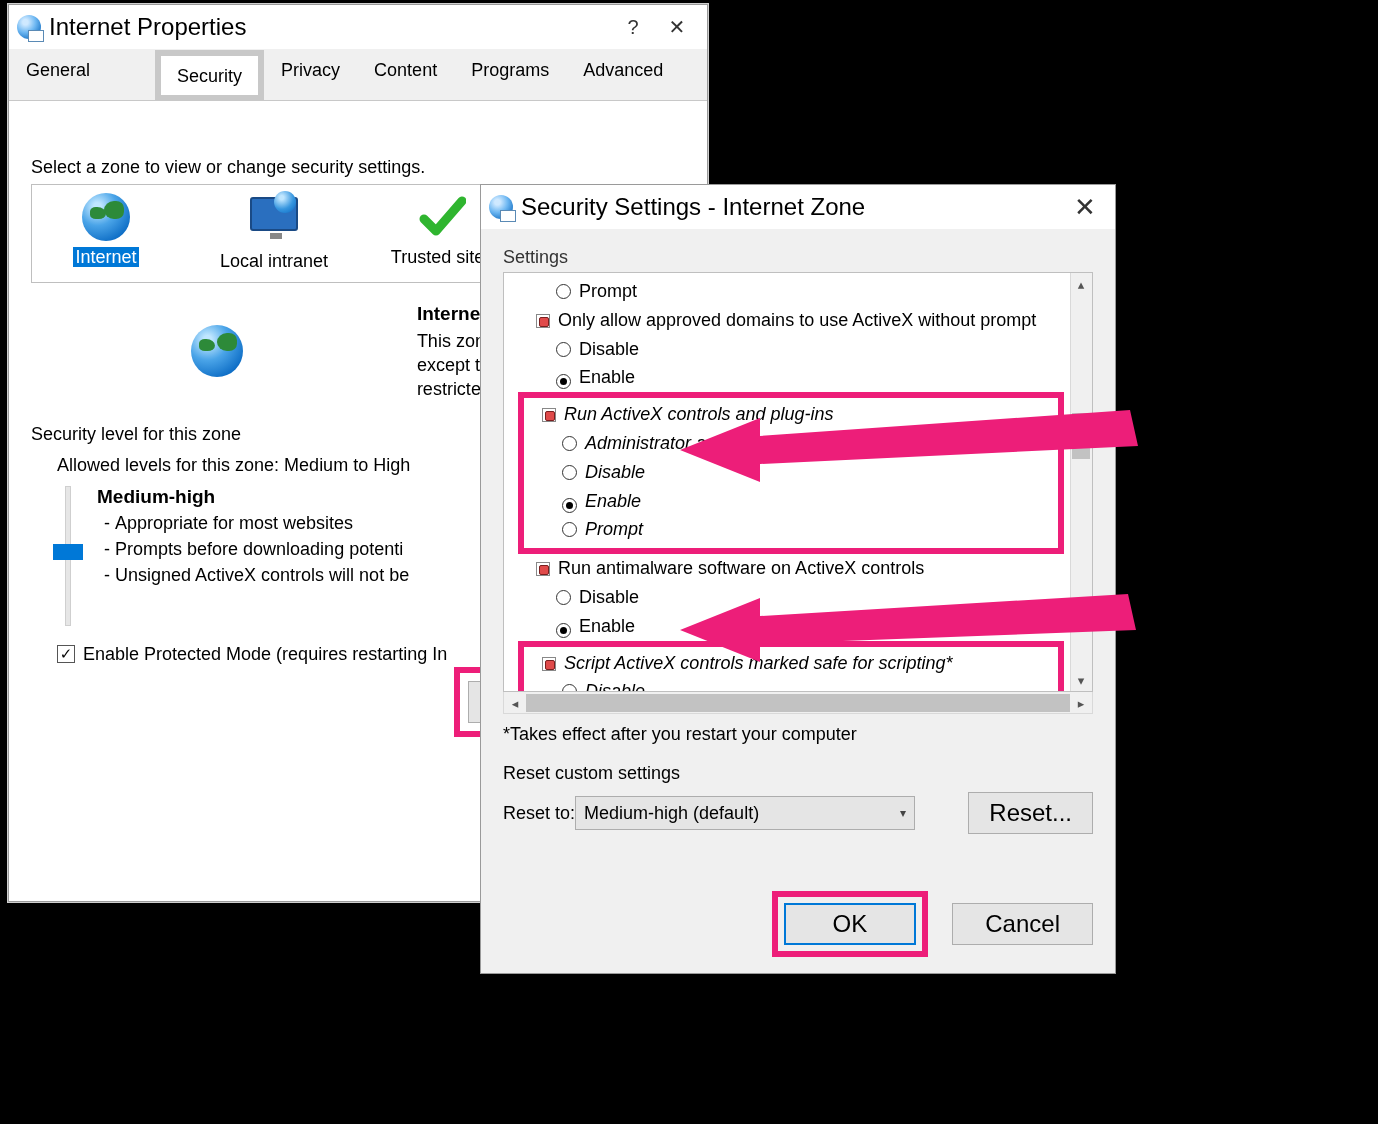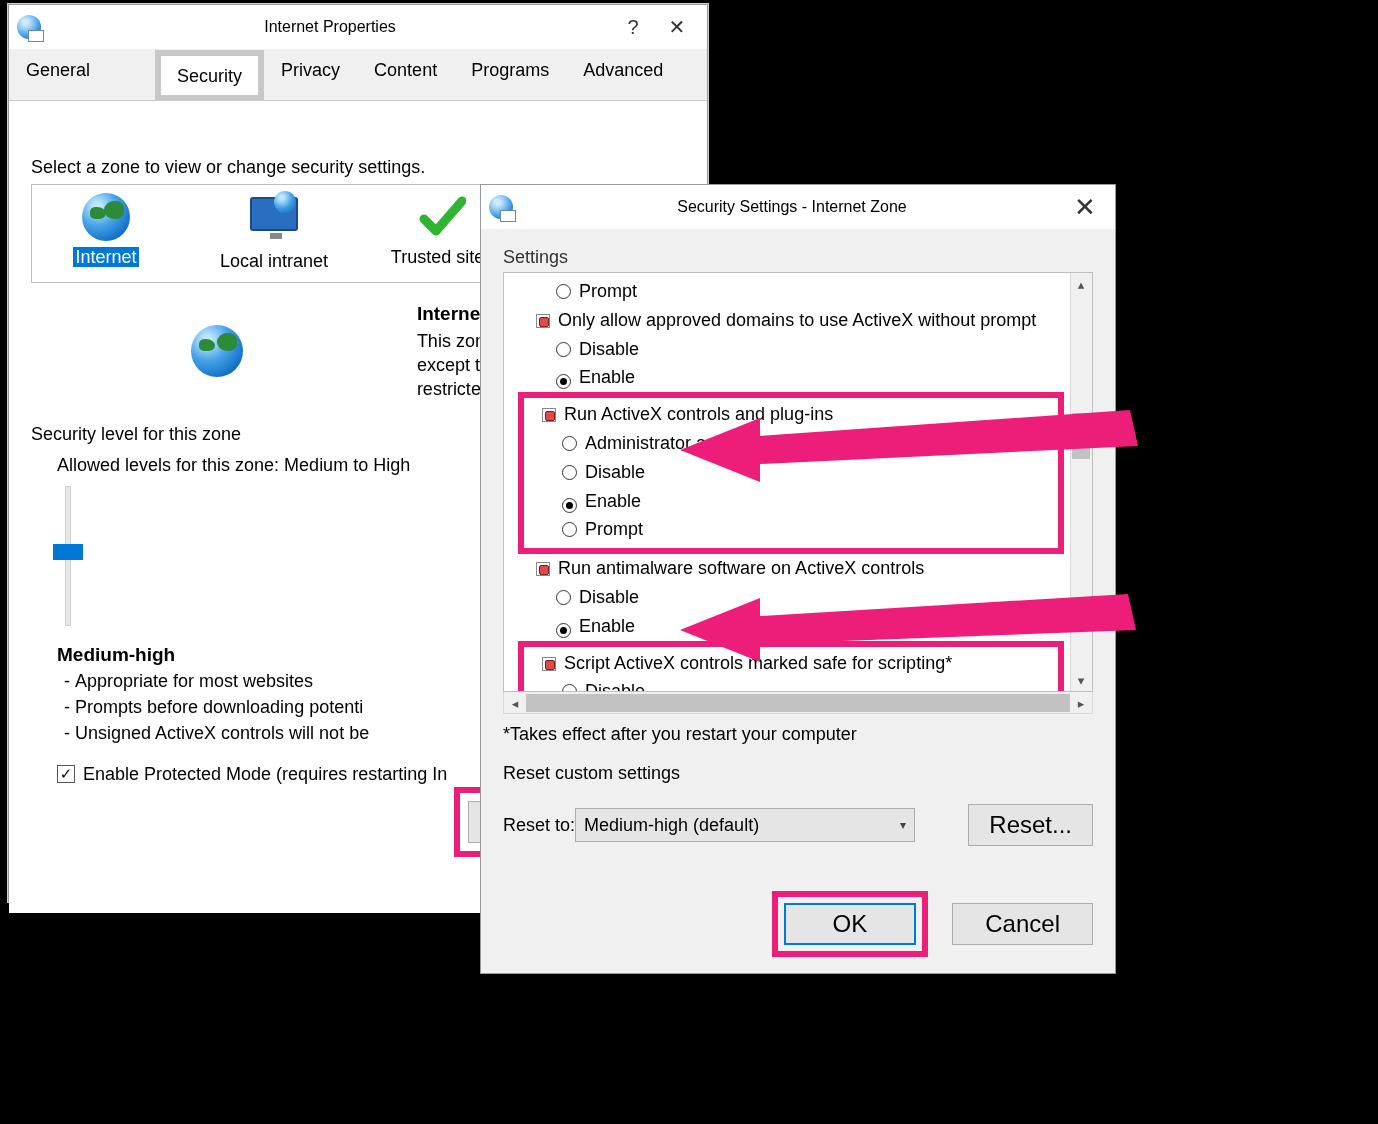--- a/index.html
+++ b/index.html
@@ -10,21 +10,21 @@
       position: absolute; left: 8px; top: 4px; width: 700px; height: 898px;
       background: #fff; border: 1px solid #9a9a9a; box-shadow: 0 0 0 1px #d0d0d0;
     }
     .titlebar { height: 44px; display: flex; align-items: center; padding: 0 8px; background: #fff; }
     .title-icon {
       width: 24px; height: 24px; border-radius: 50%;
       background: radial-gradient(circle at 35% 30%, #cfe9ff 12%, #6db7f2 45%, #1b74c5 80%);
       position: relative; margin-right: 8px;
     }
     .title-icon::after { content:""; position:absolute; right:-3px; bottom:-3px; width:14px; height:10px; background:#fff; border:1px solid #5a8ab5; }
-    .titlebar .title { font-size: 16px; flex: 1; text-align: center; }
+    .titlebar .title { font-size: 24px; flex: 1; }
     .titlebar .tbtn { width: 44px; height: 40px; display:flex; align-items:center; justify-content:center; font-size:20px; color:#333; cursor:default; }
     .tabstrip { display:flex; border-bottom:1px solid #c8c8c8; background:#f0f0f0; }
     .tab { padding: 10px 16px 8px; font-size: 18px; border:1px solid transparent; border-bottom:none; background:#f0f0f0; }
     .tab.active { background:#fff; border-color:#c8c8c8; position:relative; top:1px;margin-left:48px; }
     .tab.connections { background:#e8f1fb; }
     .pink-frame { border: 6px solid #ed1e79; }
     .tab.security { position:relative; }
 
     .body1 { padding: 24px 22px 0; background:#fff; }
     .zone-title { font-size:18px; margin: 32px 0 6px; }
@@ -48,21 +48,21 @@
       background: radial-gradient(circle at 35% 30%, #ff9a9a 8%, #e02828 60%, #8c0e0e 100%); margin:auto; }
 
     .zone-desc { display:flex; gap:14px; margin:18px 0 0; }
     .zone-desc .big-globe { width:52px;height:52px; }
     .zone-desc .txt .hdr { font-weight:bold; font-size:19px; margin-bottom:2px; }
     .zone-desc .txt { font-size:18px; line-height:1.35; }
 
     .sec-level { margin-top:22px; }
     .fieldset-label { font-size:18px; margin-bottom:4px; }
     .allowed { font-size:18px; margin:10px 0 10px 26px; }
-    .slider-row { display:flex; gap:18px; margin-left:26px;flex-direction:column; }
+    .slider-row { display:flex; gap:18px; margin-left:26px; }
     .slider { width:22px; height:140px; position:relative; }
     .slider .track { position:absolute; left:8px; top:0; width:6px; height:140px; background:#e6e6e6; border:1px solid #cfcfcf; }
     .slider .thumb { position:absolute; left:-4px; top:58px; width:30px; height:16px; background:#0078d7; }
     .slider-text .lvl { font-weight:bold; font-size:19px; }
     .slider-text ul { margin:2px 0 0; padding-left:18px; font-size:18px; line-height:1.45; list-style: "- "; }
 
     .protected { margin:18px 0 6px 26px; font-size:18px; display:flex; align-items:center; gap:8px; }
     .protected .chk { width:18px;height:18px;border:1px solid #555; display:inline-flex; align-items:center; justify-content:center; font-size:15px; }
 
     .custom-row { display:flex; justify-content:flex-end; margin-top:-4px; padding-right:2px; }
@@ -84,31 +84,31 @@
     .win2-body { padding: 18px 22px 0; }
     .grp-label { font-size:18px; color:#333; margin-bottom:4px; }
     .tree-box { background:#fff; border:1px solid #bfbfbf; height:420px; position:relative; overflow:hidden; }
     .tree-inner { padding:4px 28px 4px 22px; font-size:18px; line-height:1.6; }
     .opt { padding-left:30px; }
     .radio { display:inline-flex; width:15px; height:15px; border:1px solid #333; border-radius:50%; margin-right:8px; vertical-align:-2px; align-items:center; justify-content:center; }
     .radio.on::after { content:""; width:7px; height:7px; background:#000; border-radius:50%; }
     .cat { padding-left:10px; position:relative; }
     .cat .caticon { display:inline-block; width:14px; height:14px; background:#fff; border:1px solid #888; margin-right:8px; vertical-align:-2px; position:relative; }
     .cat .caticon::after { content:""; position:absolute; left:2px; top:2px; width:8px; height:8px; background:#e04a4a; border:1px solid #7a1f1f; border-radius:2px; }
-    .pink-box { border:6px solid #ed1e79; margin-left:-8px; padding:2px 16px 4px 8px; }
+    .pink-box { border:6px solid #ed1e79; margin-left:-8px; padding:2px 16px 4px 8px;font-style:italic; }
     .v-scroll { position:absolute; right:0; top:0; width:22px; height:100%; background:#f0f0f0; border-left:1px solid #d9d9d9; }
     .v-scroll .thumb { position:absolute; right:2px; top:140px; width:18px; height:46px; background:#c2c2c2; }
     .v-scroll .arrow { position:absolute; right:0; width:22px; height:22px; display:flex; align-items:center; justify-content:center; color:#555; font-size:13px; }
     .h-scroll { height:22px; background:#f0f0f0; border:1px solid #d9d9d9; border-top:none; position:relative; }
     .h-scroll .arrow { position:absolute; top:0; width:22px; height:22px; display:flex; align-items:center; justify-content:center; color:#555; font-size:13px; }
     .h-scroll .track { position:absolute; left:22px; right:22px; top:2px; height:18px; background:#c2c2c2; }
 
     .note { font-size:18px; margin:10px 0 18px; }
     .reset-grp { font-size:18px; }
-    .reset-line { display:flex; align-items:center; margin-top:20px; }
+    .reset-line { display:flex; align-items:center; margin-top:8px; }
     .combo { flex:0 0 340px; height:34px; background:#e5e5e5; border:1px solid #adadad; display:flex; align-items:center; padding:0 8px; font-size:18px; justify-content:space-between; }
     .combo .chev { font-size:12px; color:#444; }
 
     .dlg-buttons2 { position:absolute; bottom:16px; right:22px; display:flex; gap:24px; align-items:center; }
     .ok2-frame { border:6px solid #ed1e79; padding:6px; }
     .ok2-frame .btn { border:1px solid #0078d7; box-shadow: inset 0 0 0 1px #0078d7; padding:6px 48px; }
 
     
     .arrow-ann { position:absolute; pointer-events:none; }
     .arrow-ann svg { overflow:visible; }

